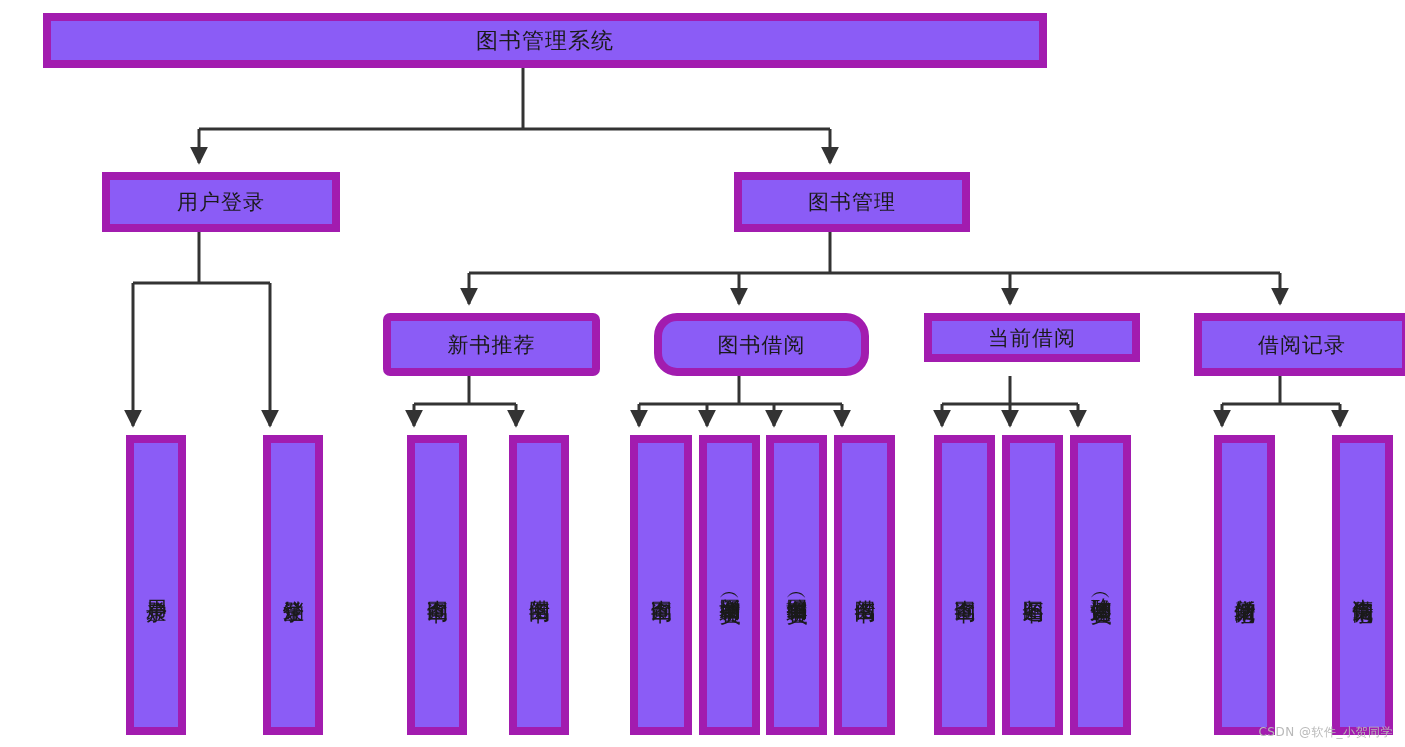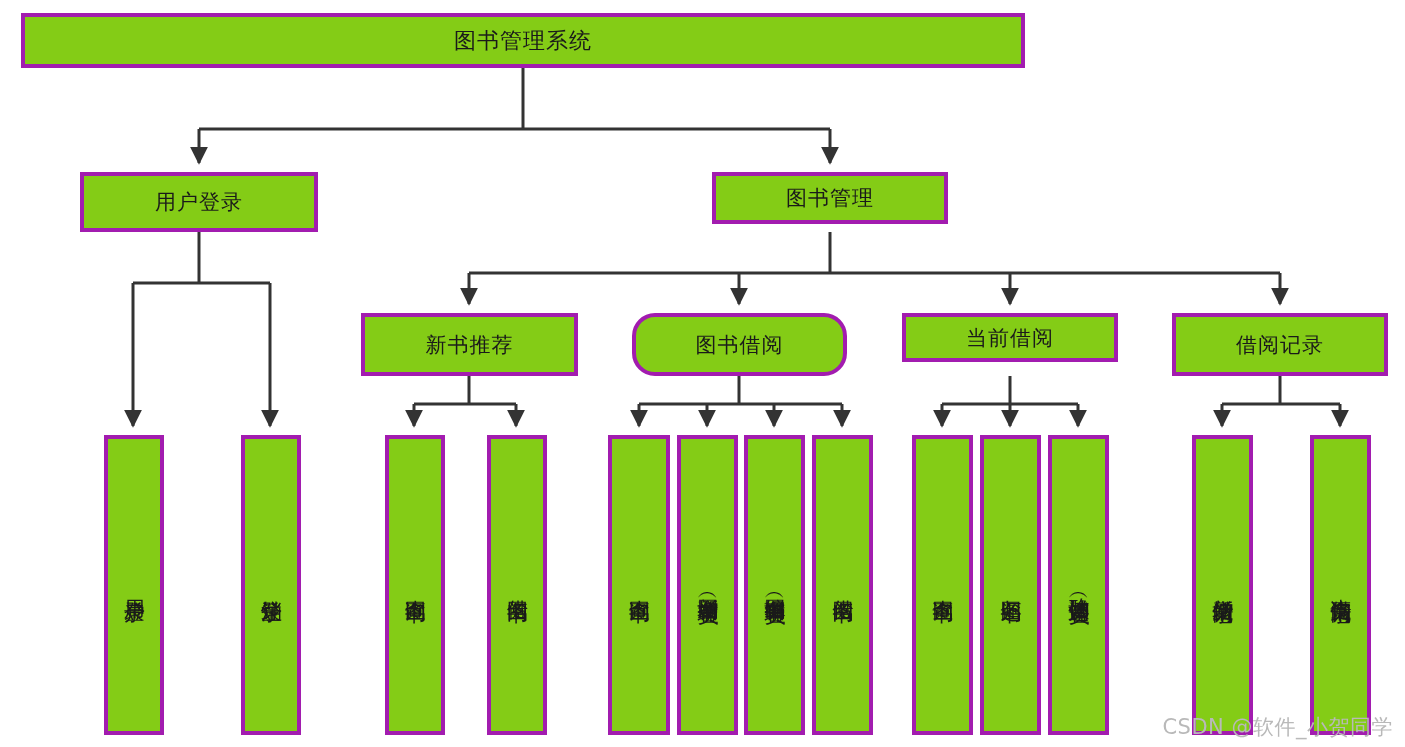--- a/index.html
+++ b/index.html
@@ -11,27 +11,28 @@
     position: relative;
     width: 1405px;
     height: 747px;
     background: #ffffff;
     font-family: "DejaVu Sans", "Liberation Sans", sans-serif;
     overflow: hidden;
   }
   .node {
     position: absolute;
     box-sizing: border-box;
-    border: 4px solid #a21caf;
-    background: #84cc16;
+    border: 8px solid #a21caf;
+    background: #8b5cf6;
     display: flex;
     align-items: center;
     justify-content: center;
     text-align: center;
     color: #1a1a1a;
+    margin-left: 22px;
   }
   .node.h {
     font-size: 21px;
     letter-spacing: 1px;
   }
   .node.v {
     writing-mode: vertical-rl;
     text-orientation: upright;
     font-size: 21px;
     line-height: 1.28;
@@ -46,21 +47,21 @@
     left: 0;
     top: 0;
     width: 1405px;
     height: 747px;
     pointer-events: none;
   }
   .watermark {
     position: absolute;
     right: 12px;
     bottom: 6px;
-    font-size: 21px;
+    font-size: 12px;
     color: #b9b9b9;
     letter-spacing: 0.5px;
     white-space: nowrap;
   }
 </style>
 </head>
 <body>
 
 <div id="canvas">
 
@@ -111,23 +112,23 @@
       <path d="M 1222 404 L 1340 404"></path>
       <path d="M 1222 404 L 1222 426" marker-end="url(#arrow)"></path>
       <path d="M 1340 404 L 1340 426" marker-end="url(#arrow)"></path>
     </g>
   </svg>
 
   <div class="node h" id="title-node" style="left:21px; top:13px; width:1004px; height:55px;">图书管理系统</div>
 
   <div class="node h" style="left:80px; top:172px; width:238px; height:60px;">用户登录</div>
 
-  <div class="node h" style="left:712px; top:172px; width:236px; height:52px;">图书管理</div>
+  <div class="node h" style="left:712px; top:172px; width:236px; height:60px;">图书管理</div>
 
-  <div class="node h" style="left:361px; top:313px; width:217px; height:63px;">新书推荐</div>
+  <div class="node h" style="left:361px; top:313px; width:217px; height:63px;border-radius:7px;">新书推荐</div>
 
   <div class="node h" style="left:632px; top:313px; width:215px; height:63px;border-radius:23px;">图书借阅</div>
 
   <div class="node h" style="left:902px; top:313px; width:216px; height:49px;">当前借阅</div>
 
   <div class="node h" style="left:1172px; top:313px; width:216px; height:63px;">借阅记录</div>
 
   <div class="node v" style="left:104px; top:435px; width:60px; height:300px;">用户登录</div>
 
   <div class="node v" style="left:241px; top:435px; width:60px; height:300px;">注销登录</div>

